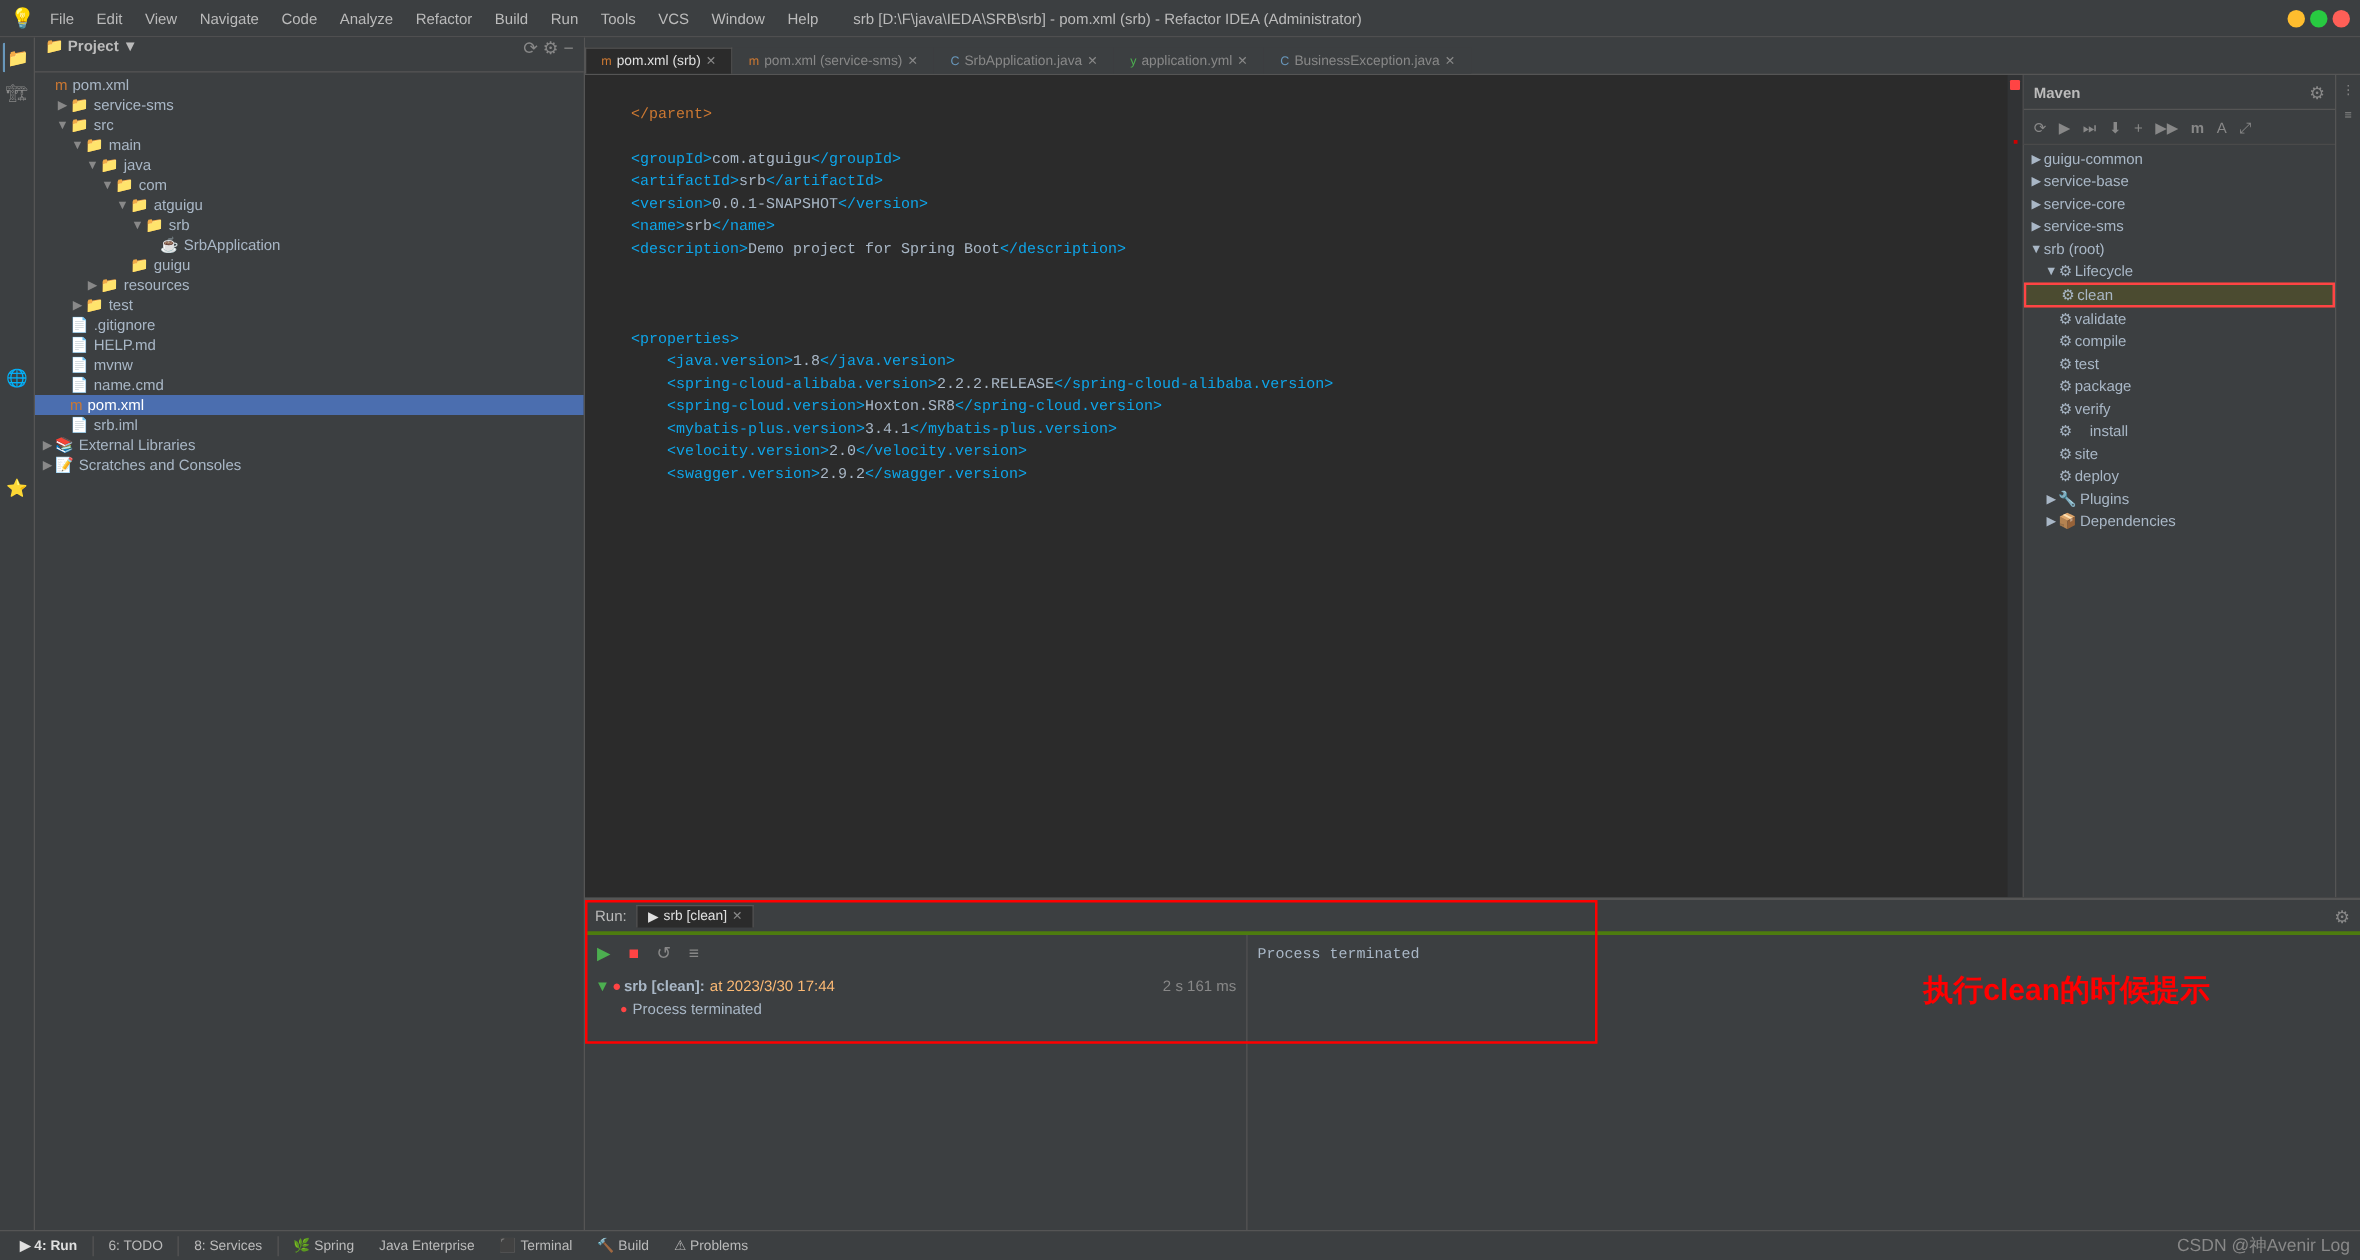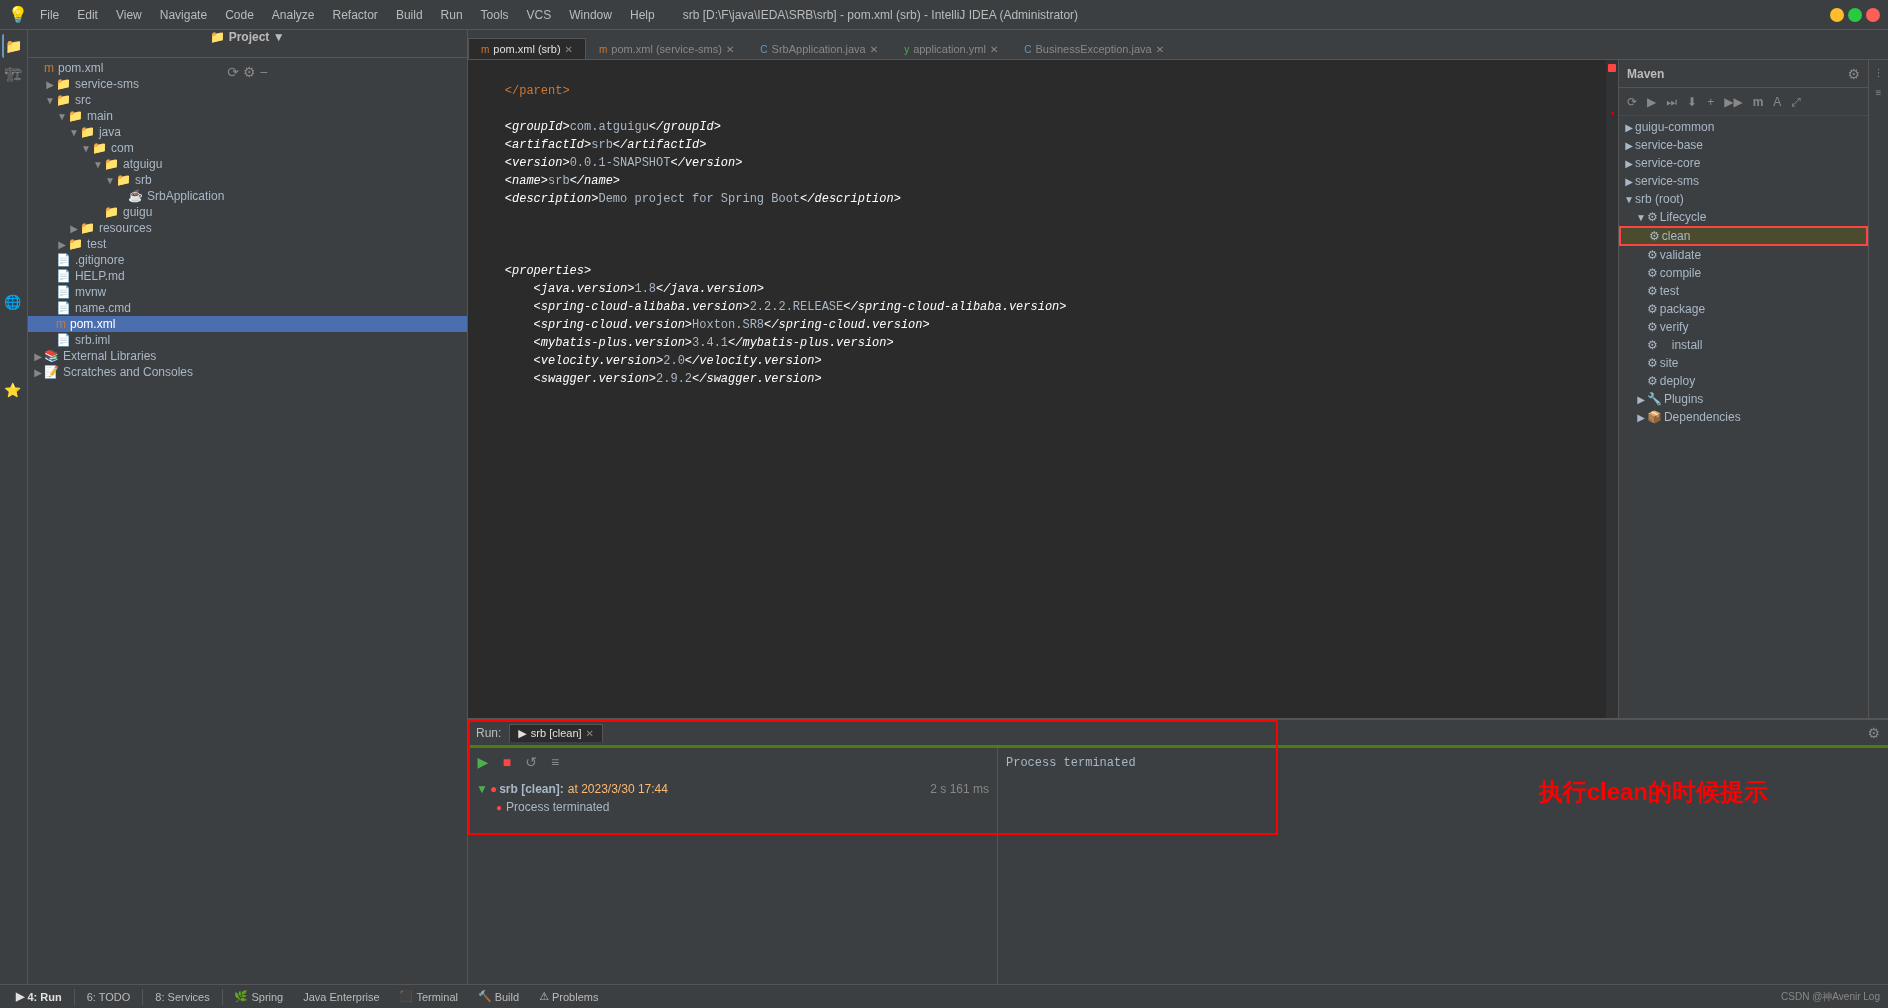--- a/index.html
+++ b/index.html
@@ -24,21 +24,21 @@
     .editor-tab .tab-close { font-size: 10px; color: #888; cursor: pointer; }
     .tab-icon { font-size: 10px; }
 
     
     #left-icons { width: 28px; background: #3c3f41; border-right: 1px solid #555; display: flex; flex-direction: column; align-items: center; padding-top: 4px; gap: 4px; }
     .left-icon-btn { width: 24px; height: 24px; display: flex; align-items: center; justify-content: center; cursor: pointer; font-size: 14px; color: #888; border-radius: 2px; }
     .left-icon-btn.active { color: #6897bb; border-left: 2px solid #6897bb; }
 
     
     #project-panel { width: 440px; background: #3c3f41; border-right: 1px solid #555; display: flex; flex-direction: column; }
-    #project-header { height: 28px; background: #3c3f41; border-bottom: 1px solid #555; display: flex; align-items: center; padding: 0 8px; gap: 20px; flex-direction: column; }
+    #project-header { height: 28px; background: #3c3f41; border-bottom: 1px solid #555; display: flex; align-items: flex-start; padding: 0 8px; gap: 4px; }
     #project-header .header-title { font-size: 12px; color: #bbb; font-weight: bold; flex: 1; }
     #project-header .header-icons { display: flex; gap: 4px; }
     #project-header .hicon { font-size: 14px; color: #888; cursor: pointer; }
     #project-tree { flex: 1; overflow-y: auto; padding: 2px 0; }
     .tree-item { display: flex; align-items: center; padding: 1px 4px; cursor: pointer; font-size: 12px; color: #a9b7c6; }
     .tree-item.selected { background: #4b6eaf; color: #fff; }
     .tree-item .indent { display: inline-block; }
     .tree-item .tree-icon { margin-right: 4px; font-size: 12px; }
     .tree-toggle { width: 12px; display: inline-flex; align-items: center; justify-content: center; font-size: 10px; color: #888; }
     .folder-icon { color: #e8c46a; }
@@ -47,21 +47,21 @@
     .java-icon { color: #6897bb; }
 
     
     #editor-area { flex: 1; display: flex; flex-direction: column; background: #2b2b2b; }
     #breadcrumb-bar { height: 22px; background: #3c3f41; border-bottom: 1px solid #4a4a4a; display: flex; align-items: center; padding: 0 8px; font-size: 11px; color: #888; }
     #breadcrumb-bar span { cursor: pointer; }
     #code-editor { flex: 1; display: flex; overflow: hidden; position: relative; }
     #line-numbers { width: 40px; background: #313335; padding: 4px 0; text-align: right; font-family: 'Courier New', monospace; font-size: 12px; color: #606366; line-height: 18px; padding-right: 8px; overflow: hidden; }
     #code-content { flex: 1; padding: 4px 8px; font-family: 'Courier New', monospace; font-size: 12px; line-height: 18px; overflow: hidden; white-space: pre; }
     .kw { color: #cc7832; }
-    .tag { color: #ffffff; font-style: italic; }
+    .tag { color: #0ea5e9; }
 
     
     #maven-panel { width: 250px; background: #3c3f41; border-left: 1px solid #555; display: flex; flex-direction: column; }
     #maven-header { height: 28px; background: #3c3f41; border-bottom: 1px solid #555; display: flex; align-items: center; padding: 0 8px; }
     #maven-header .maven-title { font-size: 12px; color: #bbb; font-weight: bold; flex: 1; }
     #maven-toolbar { height: 28px; background: #3c3f41; border-bottom: 1px solid #4a4a4a; display: flex; align-items: center; padding: 0 4px; gap: 2px; }
     #maven-toolbar .mtool { font-size: 12px; color: #888; cursor: pointer; padding: 2px 4px; }
     #maven-tree { flex: 1; overflow-y: auto; padding: 2px 0; font-size: 12px; }
     .maven-item { display: flex; align-items: center; padding: 2px 4px; cursor: pointer; color: #a9b7c6; }
     .maven-indent { display: inline-block; }
@@ -115,21 +115,21 @@
     <span class="menu-item">Code</span>
     <span class="menu-item">Analyze</span>
     <span class="menu-item">Refactor</span>
     <span class="menu-item">Build</span>
     <span class="menu-item">Run</span>
     <span class="menu-item">Tools</span>
     <span class="menu-item">VCS</span>
     <span class="menu-item">Window</span>
     <span class="menu-item">Help</span>
   </div>
-  <span class="title-text">srb [D:\F\java\IEDA\SRB\srb] - pom.xml (srb) - IntelliJ IDEA (Administrator)</span>
+  <span class="title-text">srb [D:\F\java\IEDA\SRB\srb] - pom.xml (srb) - Refactor IDEA (Administrator)</span>
   <div class="win-controls">
     <div class="win-btn win-min"></div>
     <div class="win-btn win-max"></div>
     <div class="win-btn win-close"></div>
   </div>
 </div>
 
 <div style="display:flex; height:calc(1008px - 30px); position:relative;">
 
   <div id="left-icons">
@@ -558,15 +558,15 @@
   </div>
   <div class="btool-item">
     <span>🔨</span>
     <span>Build</span>
   </div>
   <div class="btool-item">
     <span>⚠</span>
     <span>Problems</span>
   </div>
   <div style="margin-left:auto; display:flex; align-items:center; gap:8px;">
-    <span style="font-size:10px; color:#888;">CSDN @神Avenir Log</span>
+    <span style="font-size:14px; color:#888;">CSDN @神Avenir Log</span>
   </div>
 </div>
 
 </body></html>

